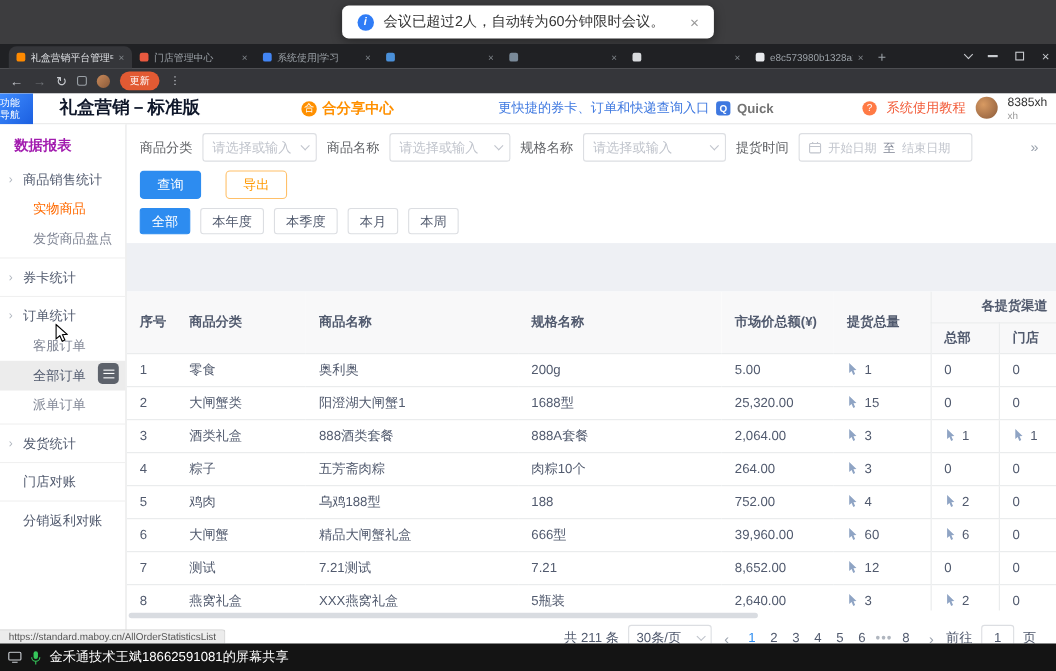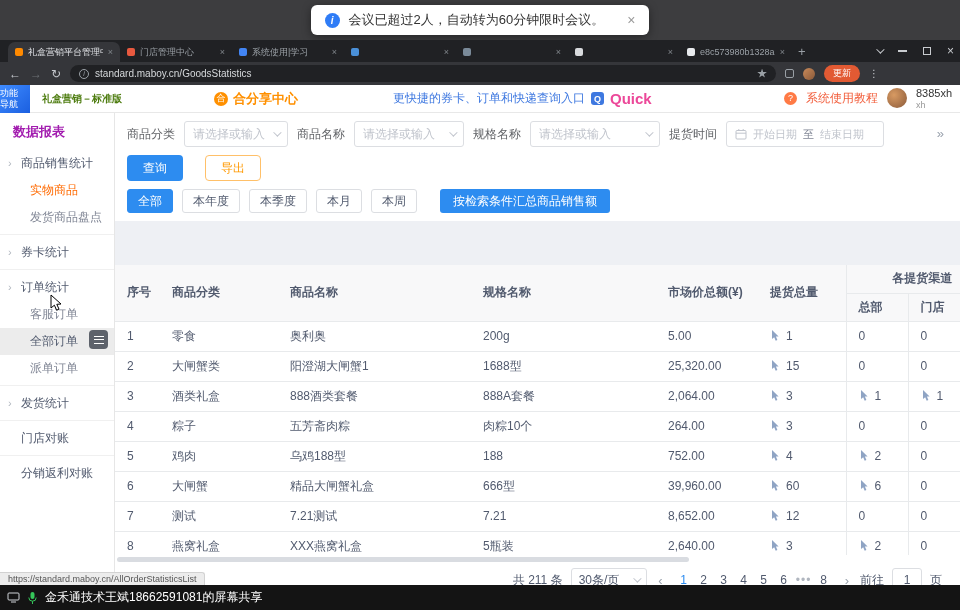--- a/index.html
+++ b/index.html
@@ -38,28 +38,28 @@
   .url-text { color:#d5d8db; font-size:10px; white-space:nowrap; }
   .tb-star { width:10px; height:10px; background:#9aa0a6; clip-path:polygon(50% 0,61% 35%,98% 35%,68% 57%,79% 91%,50% 70%,21% 91%,32% 57%,2% 35%,39% 35%); }
   .tb-puzzle { width:9px; height:9px; border:1.3px solid #9aa0a6; border-radius:2px; }
   .tb-avatar { width:12px; height:12px; border-radius:50%; background:linear-gradient(135deg,#c98a5a,#8a5a3a); }
   .update-pill { background:#e25a33; color:#fff; font-size:9px; border-radius:9px; padding:2px 9px; white-space:nowrap; cursor:pointer; }
   .tb-kebab { color:#c5c8cd; font-size:10px; letter-spacing:0; }
 
   
   .app-header { height:28px; background:#fff; border-bottom:1px solid #e8e8e8; display:flex; align-items:center; position:relative; }
   .nav-toggle { width:30px; height:28px; background:linear-gradient(135deg,#3f8cff,#1b5fe0); color:#fff; font-size:9px; line-height:1.2; display:flex; flex-direction:column; align-items:flex-start; justify-content:center; cursor:pointer; }
-  .brand { color:#4d7c0f; font-weight:bold; font-size:10px; margin-left:12px; white-space:nowrap; }
+  .brand { color:#0f172a; font-weight:bold; font-size:16px; margin-left:24px; white-space:nowrap; }
   .share-center { display:flex; align-items:center; gap:5px; margin-left:92px; cursor:pointer; }
   .share-ico { width:14px; height:14px; border-radius:50%; background:#ff9000; color:#fff; font-size:9px; display:flex; align-items:center; justify-content:center; }
   .share-label { color:#ff9000; font-weight:bold; font-size:13px; white-space:nowrap; }
   .quick-entry { display:flex; align-items:center; gap:6px; margin-left:95px; cursor:pointer; }
   .quick-tip { color:#3e78e0; font-size:12px; white-space:nowrap; }
   .q-ico { width:13px; height:13px; border-radius:3px; background:#3e78e0; color:#fff; font-size:9px; font-weight:bold; display:flex; align-items:center; justify-content:center; }
-  .quick-label { color:#ec4899; font-size:15px; font-weight:bold; }
+  .quick-label { color:#737373; font-size:12px; font-weight:bold; }
   .header-right { margin-left:auto; display:flex; align-items:center; gap:9px; padding-right:8px; }
   .tut-ico { width:13px; height:13px; border-radius:50%; background:#ff7a45; color:#fff; font-size:9px; display:flex; align-items:center; justify-content:center; }
   .tut-label { color:#f25d3b; font-size:12px; white-space:nowrap; cursor:pointer; }
   .user-avatar { width:20px; height:20px; border-radius:50%; background:radial-gradient(circle at 35% 35%,#d89a62,#8a5a3a); }
   .user-names { display:flex; flex-direction:column; line-height:1.15;justify-content:flex-end; }
   .user-name { font-size:11px; color:#333; }
   .user-sub { font-size:9px; color:#999; }
 
   
   .body-row { display:flex; height:472px; }
@@ -189,26 +189,20 @@
       <span class="wc-min"></span>
       <span class="wc-max"></span>
       <span class="wc-close">×</span>
     </div>
   </div>
 
   <div class="toolbar">
     <span class="nav-ico">←</span>
     <span class="nav-ico dim">→</span>
     <span class="nav-ico">↻</span>
-    <div class="url-pill">
-      <span class="url-info">i</span>
-      <span class="url-text">standard.maboy.cn/GoodsStatistics</span>
-      <span style="margin-left:auto"></span>
-      <span class="tb-star"></span>
-    </div>
     <span class="tb-puzzle"></span>
     <span class="tb-avatar"></span>
     <span class="update-pill">更新</span>
     <span class="tb-kebab">⋮</span>
   </div>
 
   <div class="app-header">
     <div class="nav-toggle">
       <span>功能</span>
       <span>导航</span>
@@ -334,21 +328,20 @@
         </div>
 
         <div class="tabs-row">
           <span id="qtabs-mount" style="display:flex;align-items:center">
               <span class="qtab cur">全部</span>
               <span class="qtab">本年度</span>
               <span class="qtab">本季度</span>
               <span class="qtab">本月</span>
               <span class="qtab">本周</span>
             </span>
-          <span class="summary-btn">按检索条件汇总商品销售额</span>
         </div>
       </div>
 
       <div class="table-panel">
         <div class="table-viewport">
           <table>
             <colgroup>
               <col style="width:45px">
                 <col style="width:118px">
                 <col style="width:193px">

